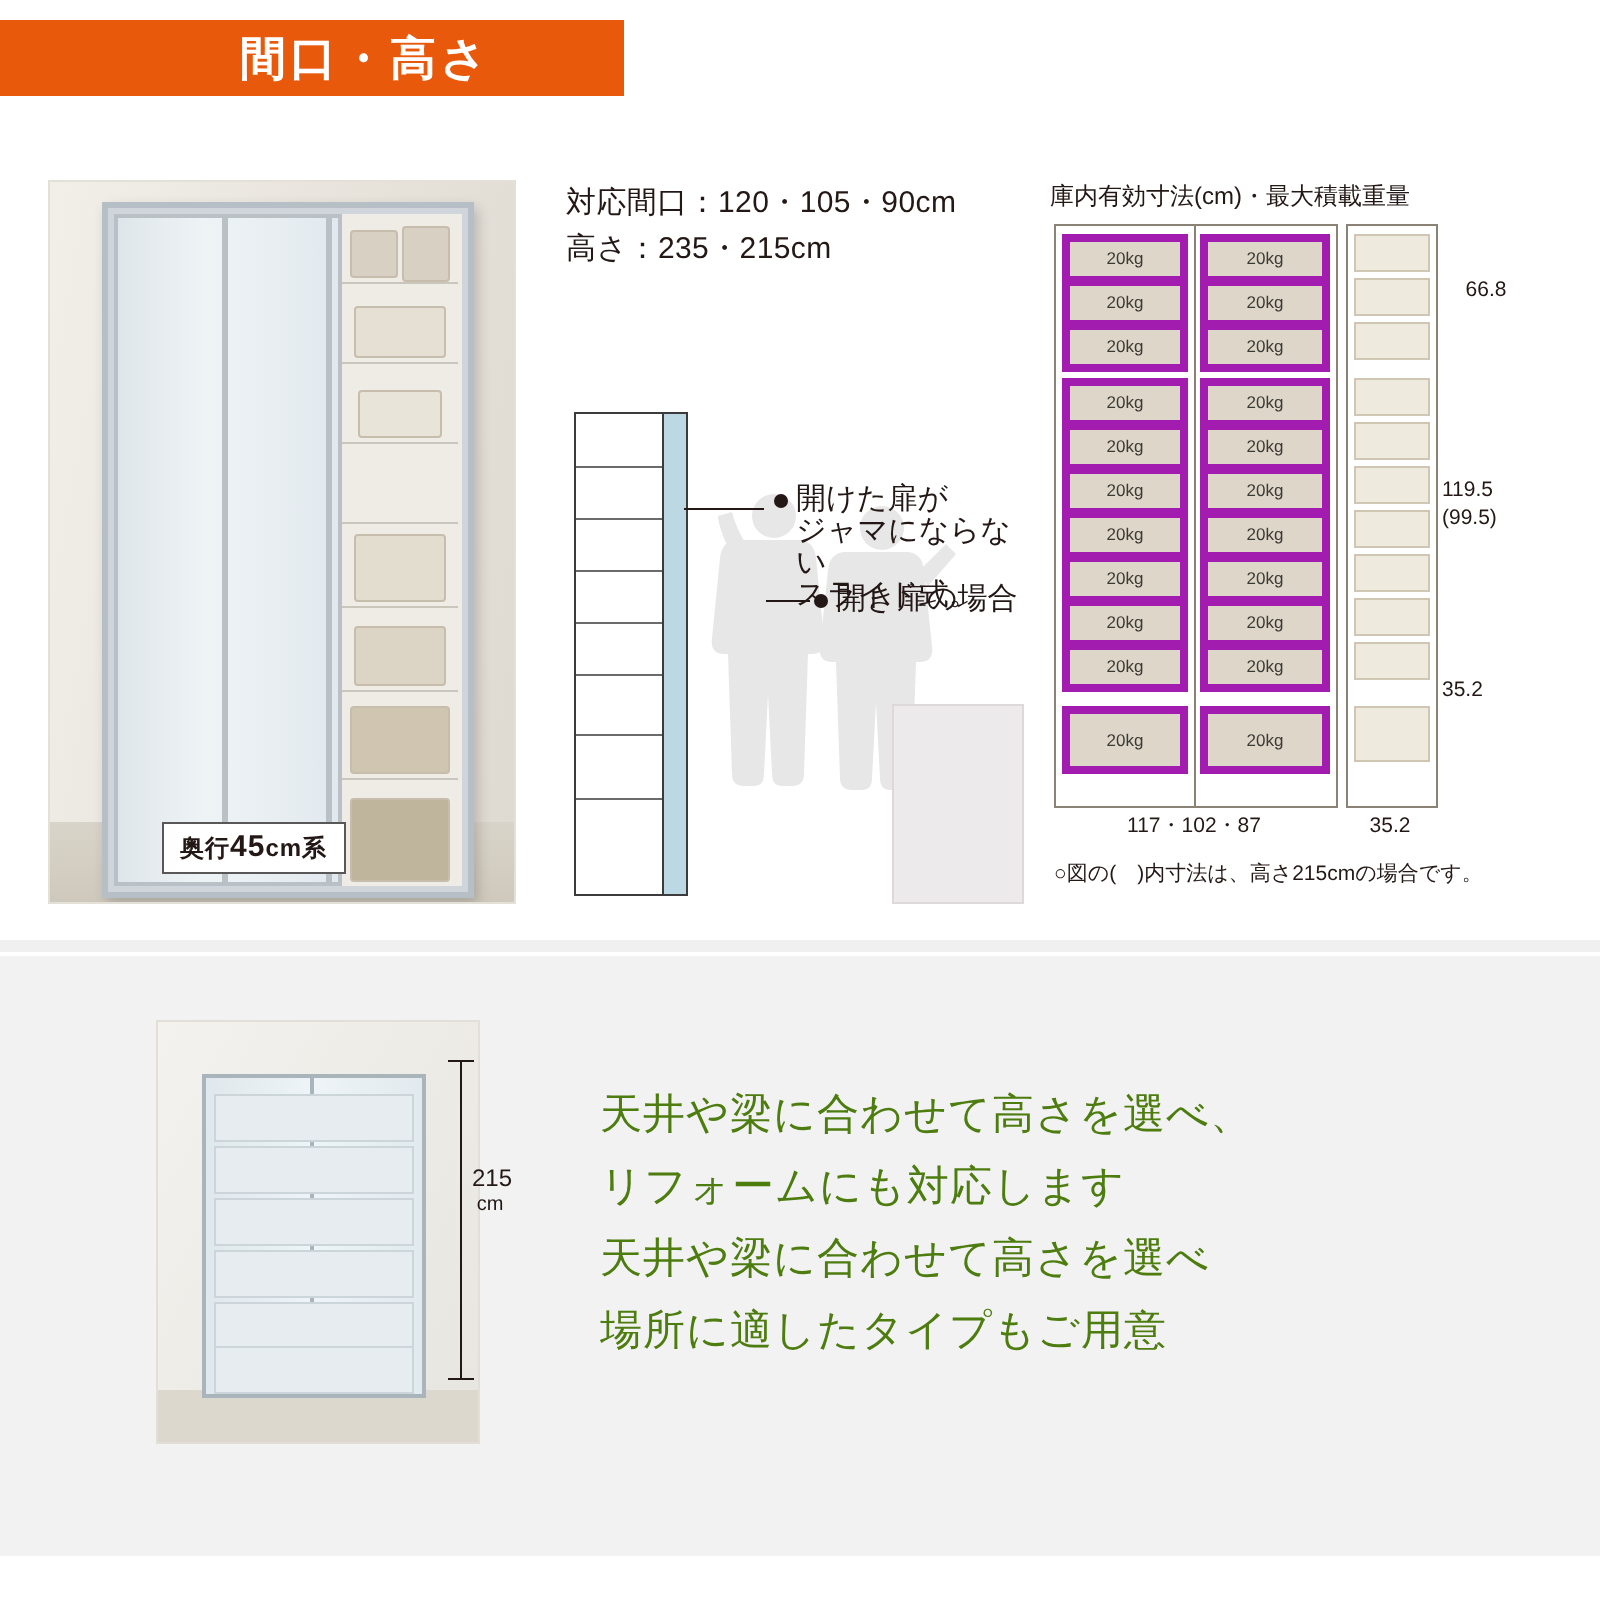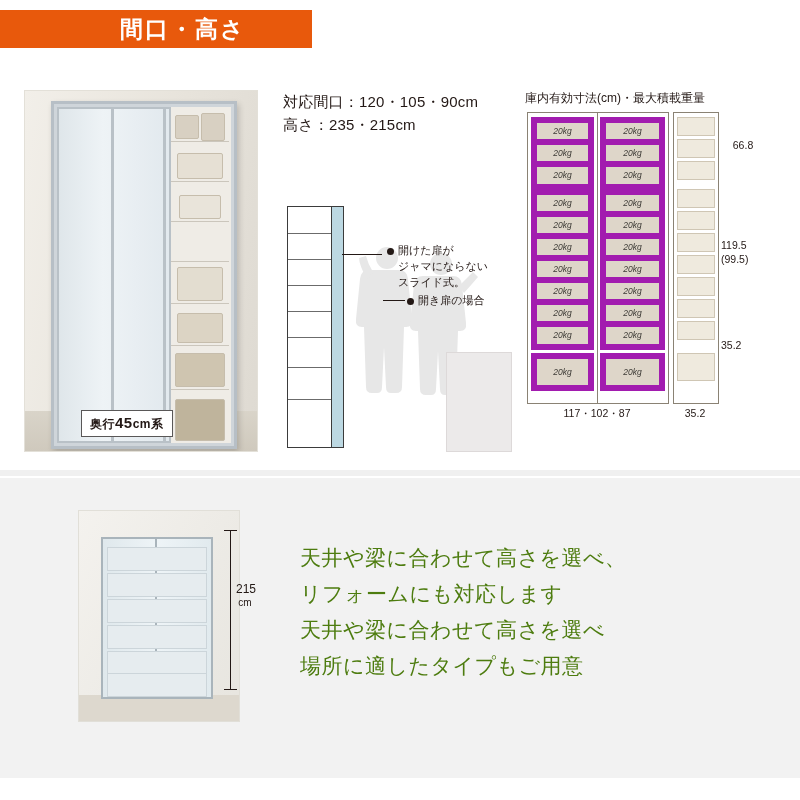--- a/index.html
+++ b/index.html
@@ -99,42 +99,42 @@
     background:#bcd8e2;border:1.5px solid #3b3b3b;
   }
   .silhouette{
     position:absolute;left:72px;top:50px;
   }
   .dg-unit{
     position:absolute;left:163px;top:160px;width:64px;height:98px;
     background:#eceaea;border:1px solid #ddd9d9;
   }
   .callout{
-    position:absolute;font-size:11px;line-height:16px;color:#231815;
+    position:absolute;font-size:15px;line-height:16px;color:#231815;
   }
   .callout .bullet{
     display:inline-block;width:7px;height:7px;border-radius:50%;
     background:#231815;margin-right:4px;vertical-align:middle;
   }
   .lead{position:absolute;background:#231815;height:1px;}
   
   .right-col{
     position:absolute;left:525px;top:28px;width:255px;
   }
   .right-title{font-size:12px;letter-spacing:0;line-height:16px;}
   .rack{
     position:absolute;border:1.5px solid #8a8274;background:#ffffff;
   }
   .rack-col{
     position:absolute;top:0;bottom:0;border-right:1px solid #8a8274;
   }
   .cell{
     position:absolute;left:3px;right:3px;height:17px;
-    background:#ded6c9;border:6px solid #a21caf;
-    font-size:8.5px;line-height:17px;text-align:center;color:#3c3a35;font-style:italic;
+    background:#ded6c9;border:4px solid #a21caf;
+    font-size:8.5px;line-height:17px;text-align:center;color:#3c3a35;
   }
   .cellplain{
     position:absolute;left:3px;right:3px;height:17px;
     background:#efeade;border:1px solid #cfc6b4;
   }
   .dimtxt{position:absolute;font-size:10.5px;color:#231815;line-height:14px;text-align:center;}
   .dimline{position:absolute;background:#231815;height:1px;}
   .dimtick{position:absolute;background:#231815;width:1px;height:7px;}
   .note-small{position:absolute;font-size:10.5px;line-height:14px;}
   
@@ -312,20 +312,21 @@
     <div class="dimline" style="left:4px;top:322px;width:136px;"></div>
     <div class="dimtick" style="left:4px;top:318px;"></div>
     <div class="dimtick" style="left:139px;top:318px;"></div>
     <div class="dimtxt" style="left:2px;top:316px;width:140px;background:#fff;">117・102・87</div>
 
     <div class="dimline" style="left:150px;top:322px;width:40px;"></div>
     <div class="dimtick" style="left:150px;top:318px;"></div>
     <div class="dimtick" style="left:189px;top:318px;"></div>
     <div class="dimtxt" style="left:148px;top:316px;width:44px;background:#fff;">35.2</div>
 
+    <div class="note-small" style="left:2px;top:340px;width:250px;">○図の(　)内寸法は、高さ215cmの場合です。</div>
   </div>
 </div>
 
 <div class="divider"></div>
 
 <div class="panel-bottom">
   <div class="photo-bottom">
     <div class="pb-wall"></div>
     <div class="pb-floor"></div>
     <div class="pb-cab">

